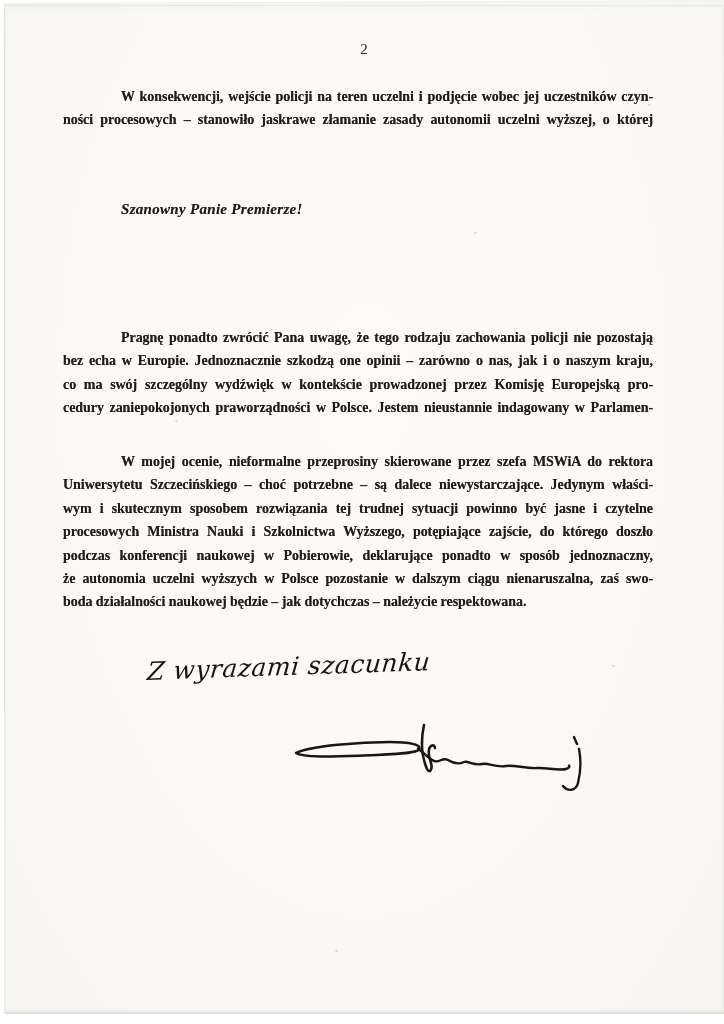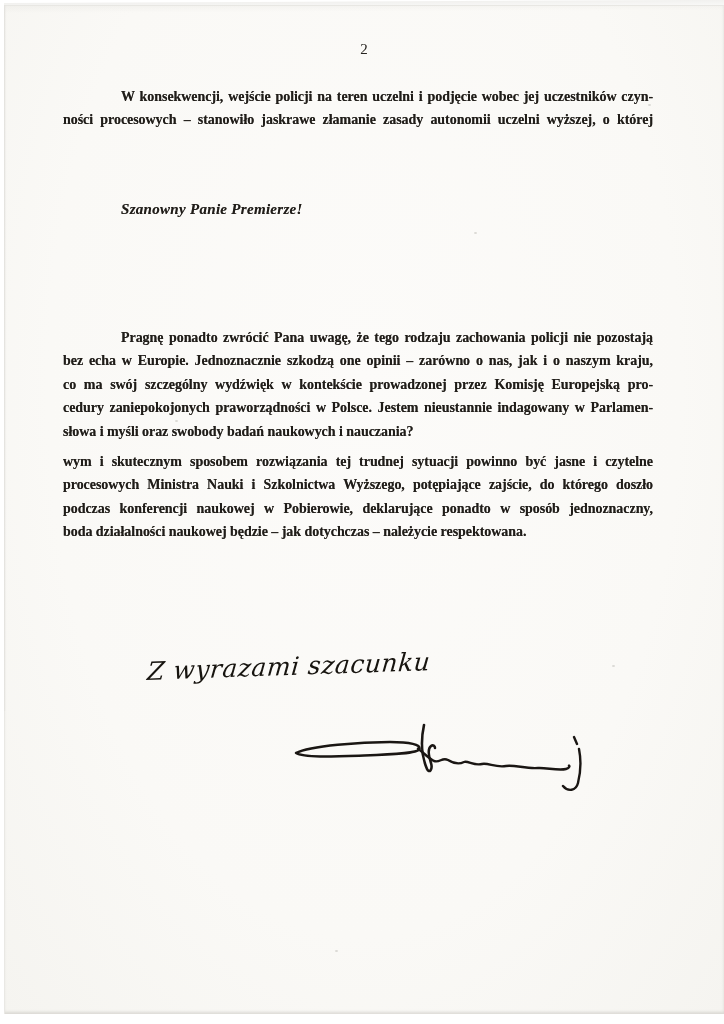--- a/index.html
+++ b/index.html
@@ -123,27 +123,29 @@
       <div class="line">ności procesowych – stanowiło jaskrawe złamanie zasady autonomii uczelni wyższej, o której</div>
     </div>
 
   <div class="salutation">Szanowny Panie Premierze!</div>
 
   <div class="para para-2">
       <div class="line first">Pragnę ponadto zwrócić Pana uwagę, że tego rodzaju zachowania policji nie pozostają</div>
       <div class="line">bez echa w Europie. Jednoznacznie szkodzą one opinii – zarówno o nas, jak i o naszym kraju,</div>
       <div class="line">co ma swój szczególny wydźwięk w kontekście prowadzonej przez Komisję Europejską pro-</div>
       <div class="line">cedury zaniepokojonych praworządności w Polsce. Jestem nieustannie indagowany w Parlamen-</div>
-      <div class="line last">słowa i myśli oraz swobody badań naukowych i nauczania?</div>
     </div>
 
   <div class="para para-3">
+      <div class="line first">W mojej ocenie, nieformalne przeprosiny skierowane przez szefa MSWiA do rektora</div>
+      <div class="line">Uniwersytetu Szczecińskiego – choć potrzebne – są dalece niewystarczające. Jedynym właści-</div>
       <div class="line">wym i skutecznym sposobem rozwiązania tej trudnej sytuacji powinno być jasne i czytelne</div>
       <div class="line">procesowych Ministra Nauki i Szkolnictwa Wyższego, potępiające zajście, do którego doszło</div>
       <div class="line">podczas konferencji naukowej w Pobierowie, deklarujące ponadto w sposób jednoznaczny,</div>
+      <div class="line">że autonomia uczelni wyższych w Polsce pozostanie w dalszym ciągu nienaruszalna, zaś swo-</div>
       <div class="line last">boda działalności naukowej będzie – jak dotychczas – należycie respektowana.</div>
     </div>
 
   <div class="closing-handwritten">Z wyrazami szacunku</div>
 
   <svg class="signature-svg" width="336" height="86" viewBox="0 0 336 86" xmlns="http://www.w3.org/2000/svg">
 
     <path d="M14,38 C28,30.5 80,27 108,27 C128,27 139,29.5 137.5,34
              C136,38.5 110,39.5 82,40.5 C54,41.5 22,43 14,38
              M136,33.5 C141,37.5 147,43.5 152,46

